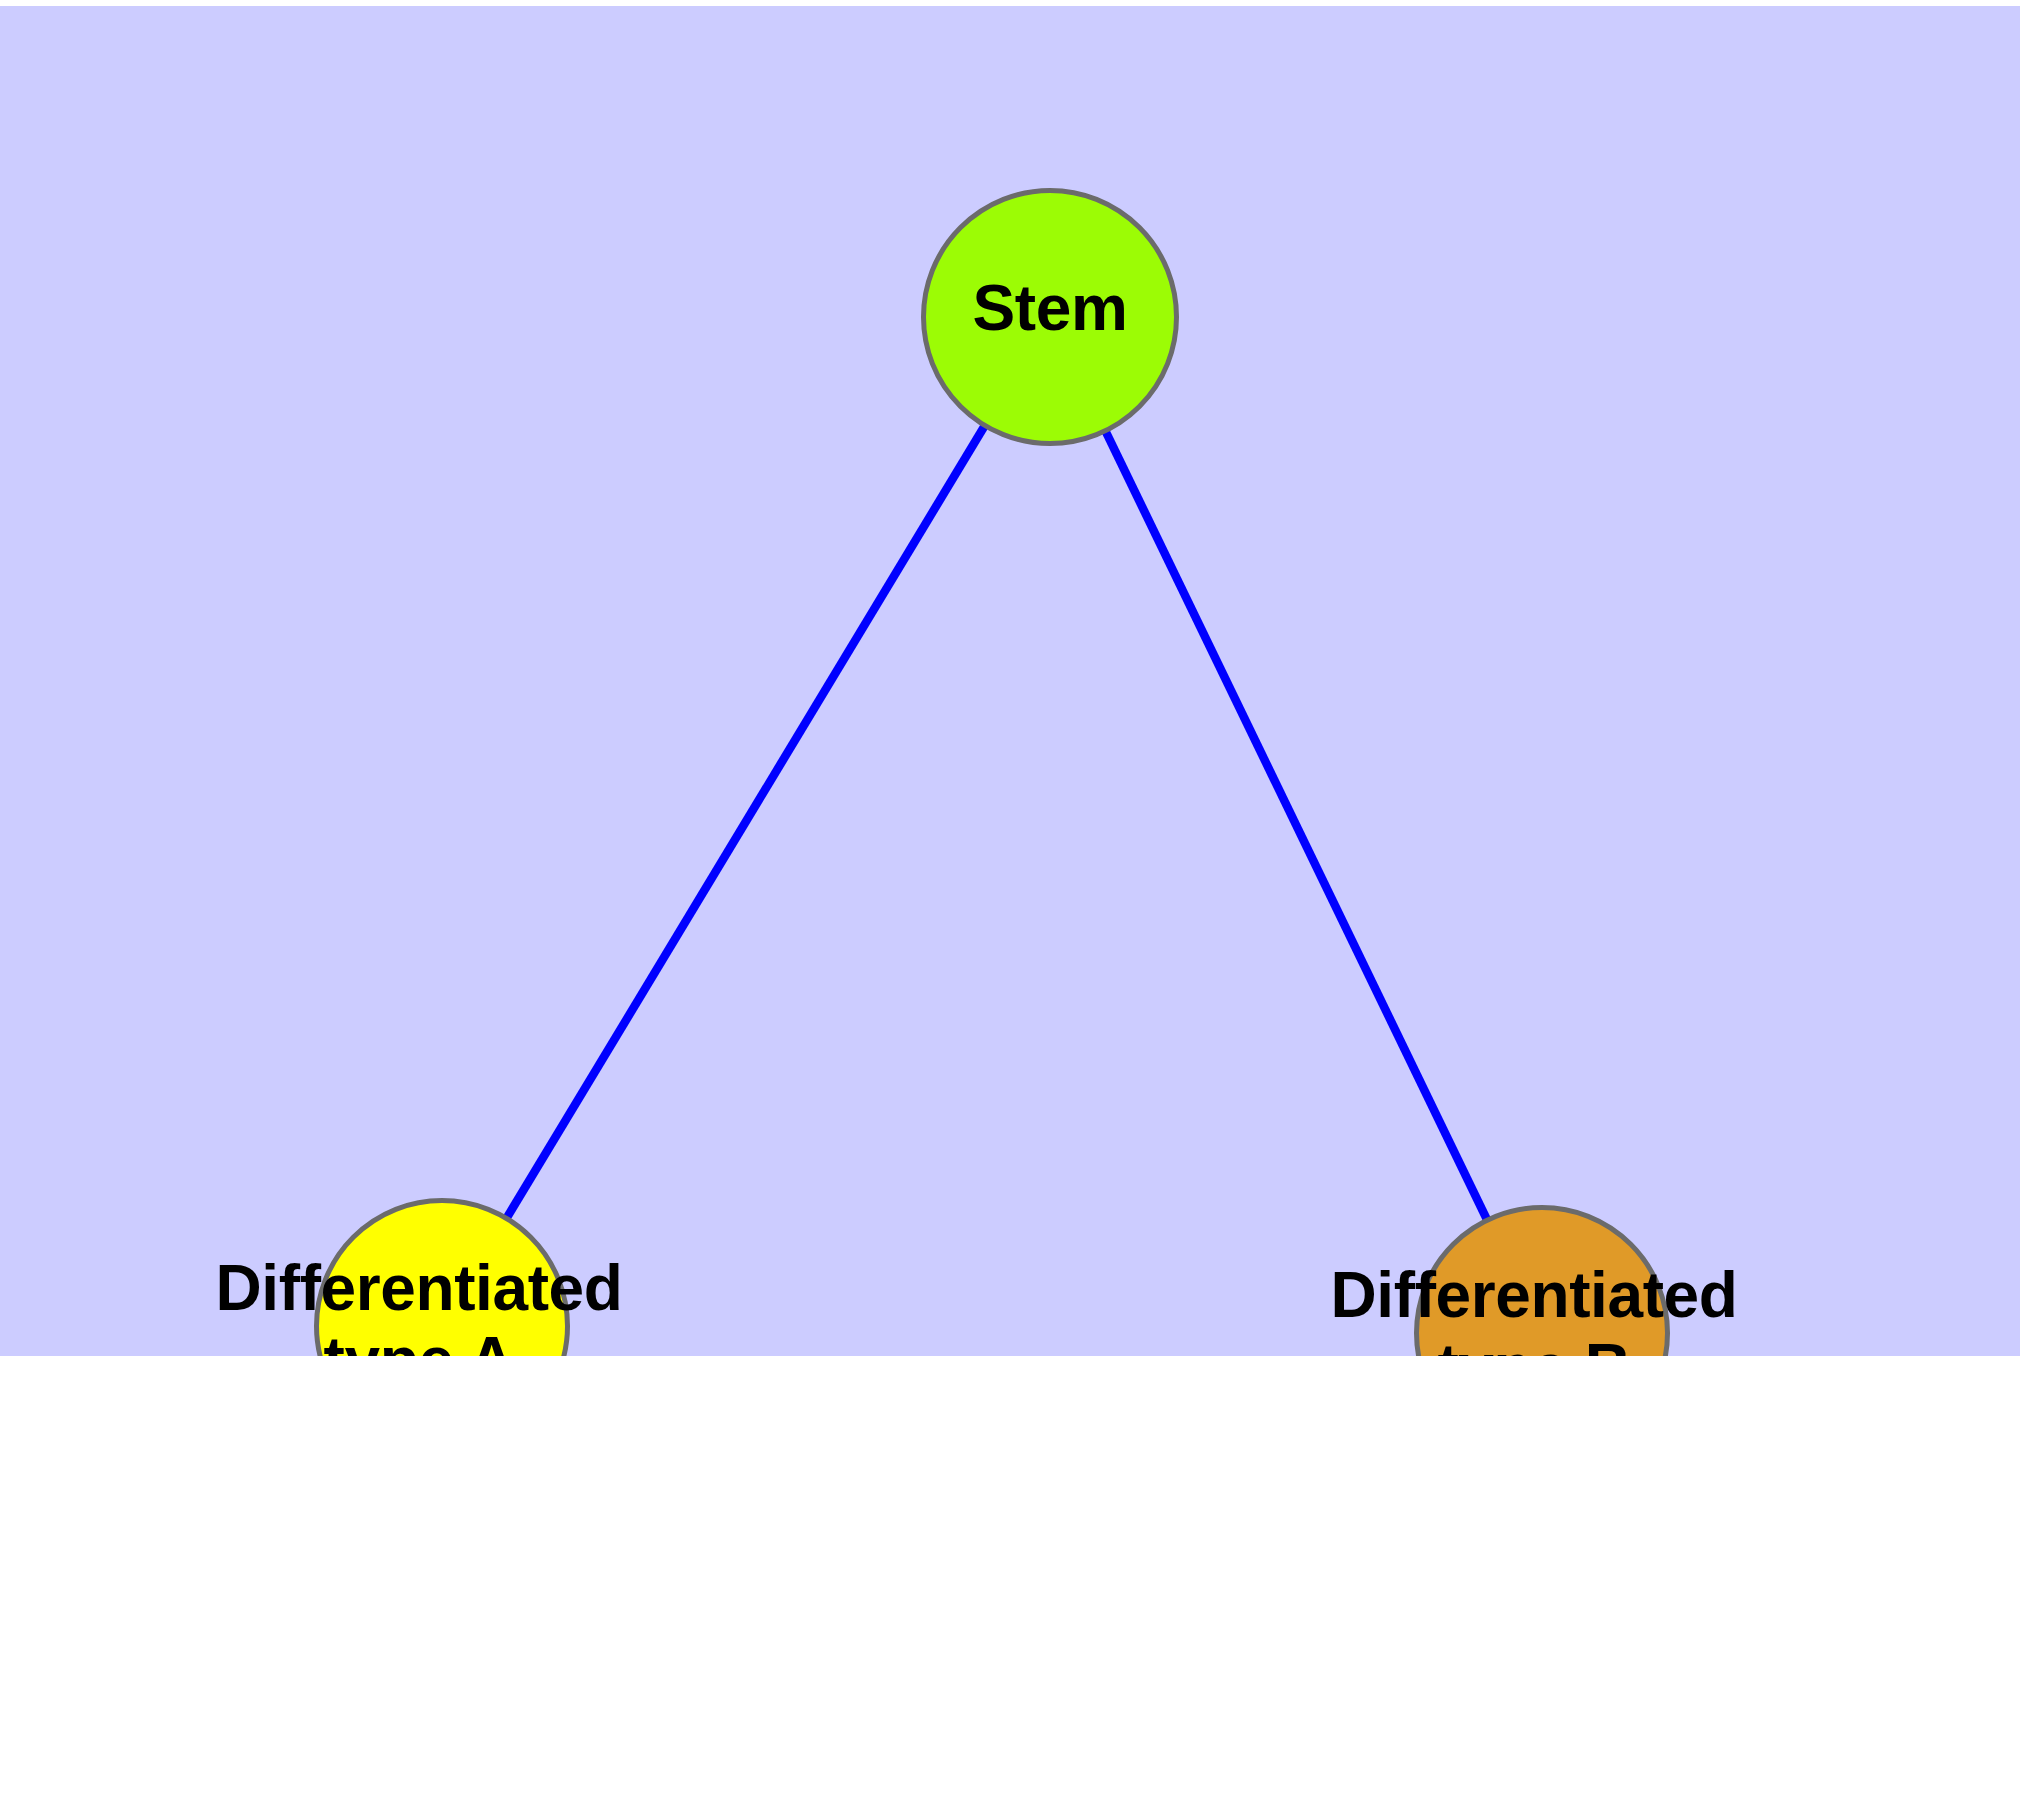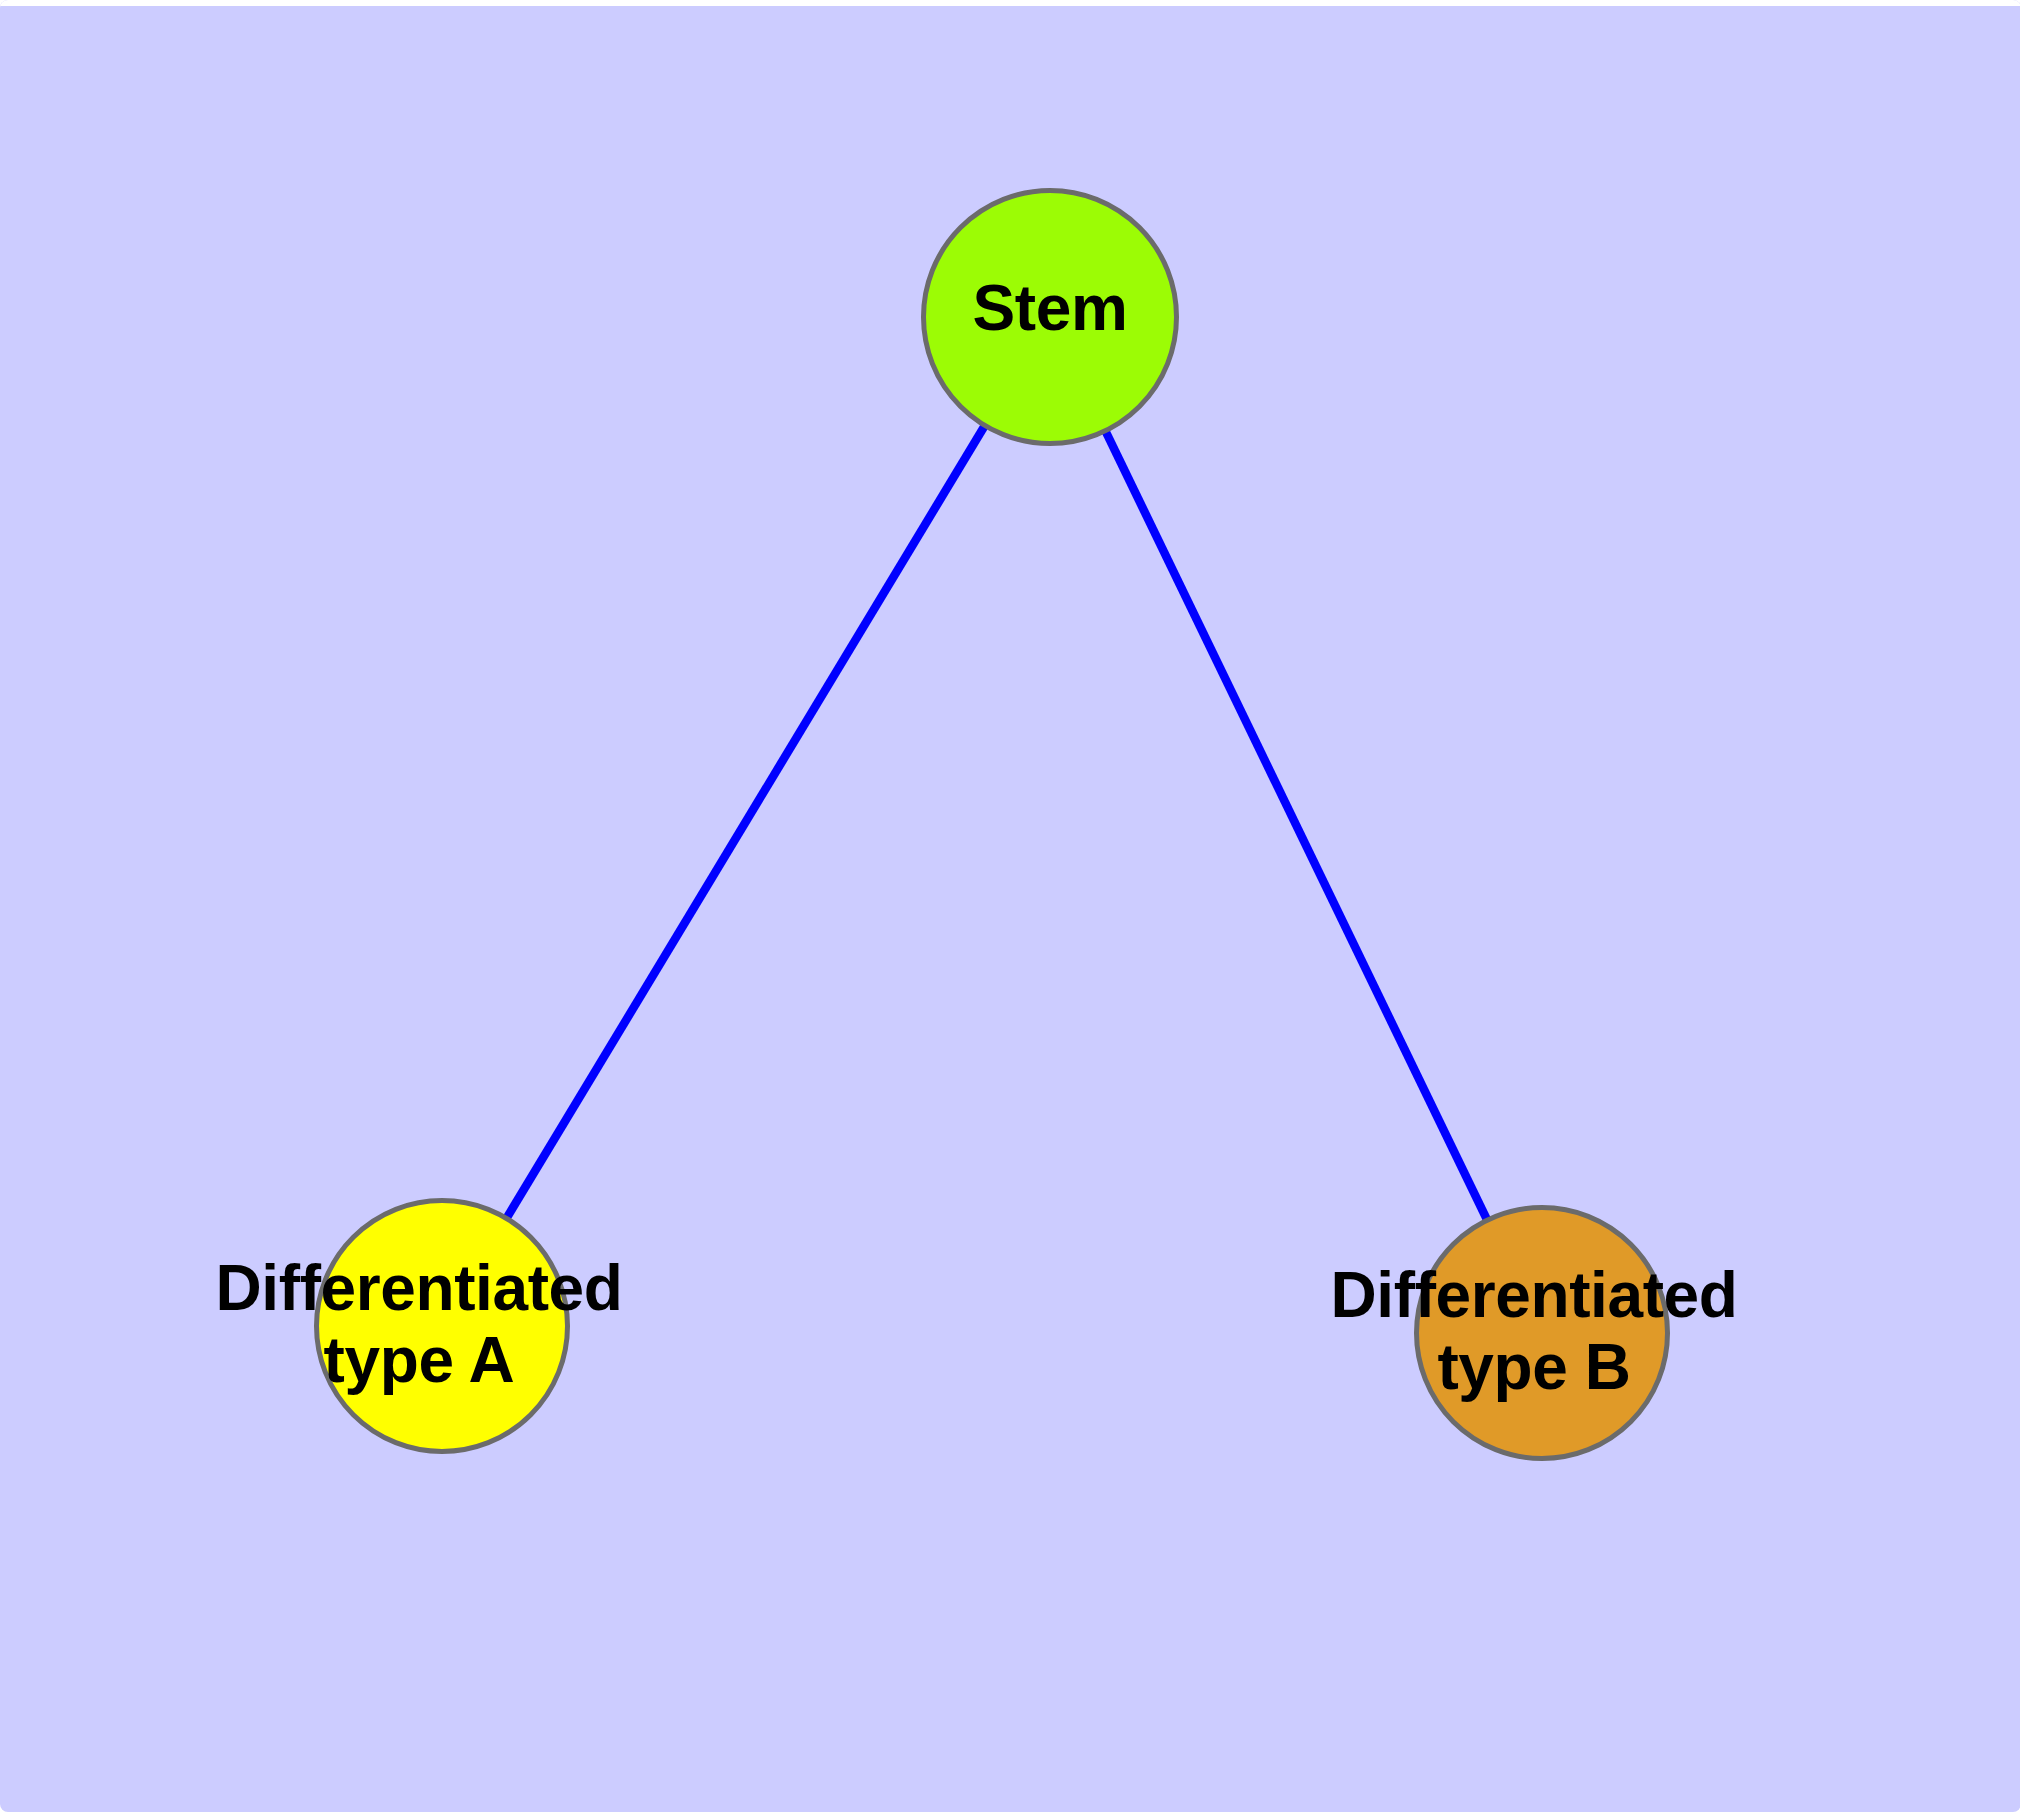--- a/index.html
+++ b/index.html
@@ -10,24 +10,23 @@
   body {
     width: 2021px;
     height: 1812px;
     font-family: "Liberation Sans", sans-serif;
     overflow: hidden;
   }
 
   #graph-canvas {
     position: relative;
     width: 2021px;
-    height: 1812px;
+    height: 1356px;
     background: #ccccff;
     overflow: hidden;
-    border-radius: 8px;
   }
 
   
   #top-margin-strip {
     position: absolute;
     left: 0;
     top: 0;
     width: 2021px;
     height: 6px;
     background: #ffffff;

